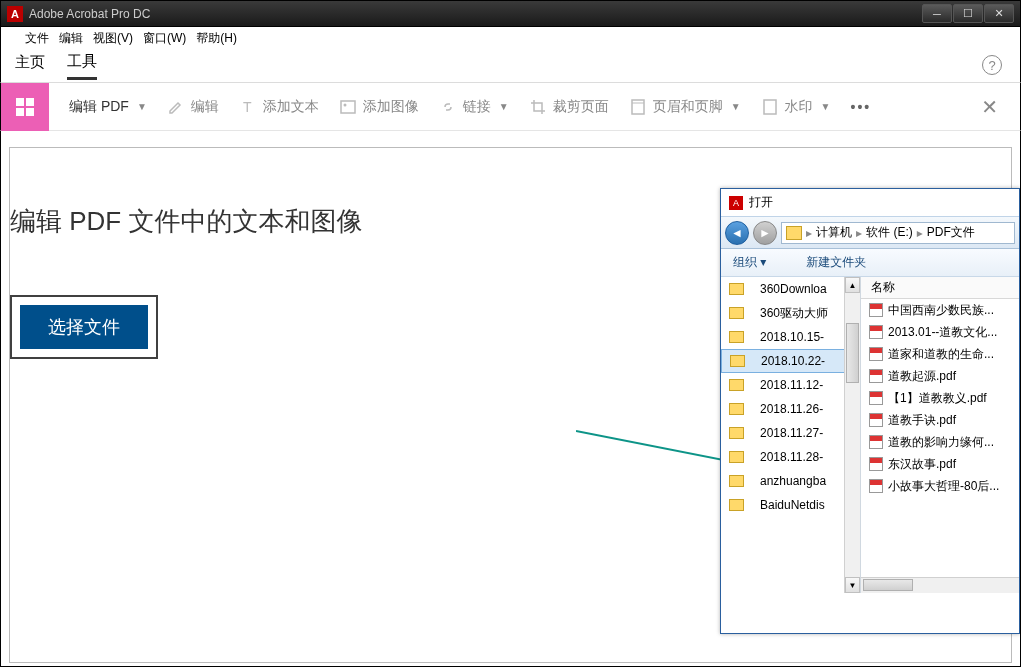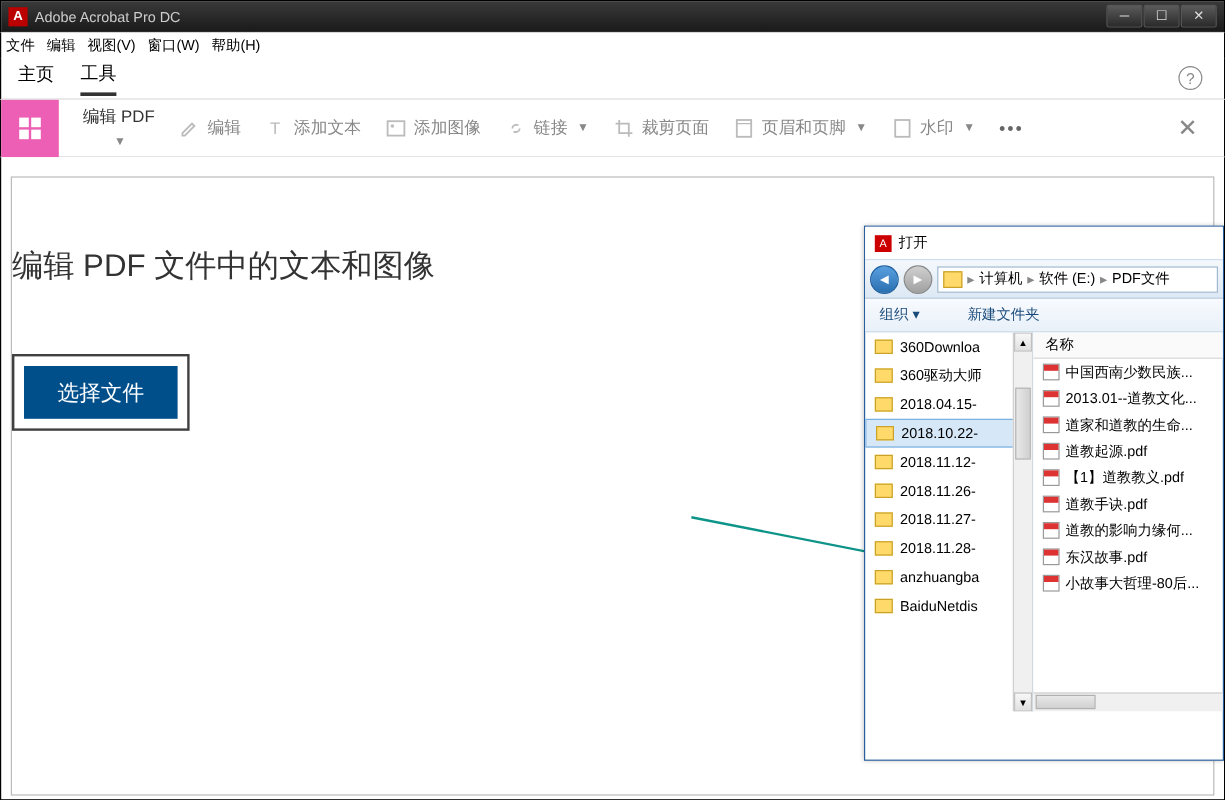--- a/index.html
+++ b/index.html
@@ -6,35 +6,35 @@
 body { width: 1021px; height: 667px; background: #fff; position: relative; overflow: hidden; }
 
 
 .titlebar { height: 27px; background: linear-gradient(#3a3a3a, #1a1a1a); display: flex; align-items: center; padding: 0 6px; color: #ccc; font-size: 12px; border: 1px solid #000; }
 .titlebar .app-icon { width: 16px; height: 16px; background: #b00; color: #fff; display: flex; align-items: center; justify-content: center; font-size: 11px; font-weight: bold; margin-right: 6px; }
 .titlebar .spacer { flex: 1; }
 .titlebar .winbtn { width: 30px; height: 19px; margin-left: 1px; background: linear-gradient(#5a5a5a,#2a2a2a); border: 1px solid #555; display: flex; align-items: center; justify-content: center; color: #ddd; font-size: 11px; border-radius: 2px; }
 .titlebar .winbtn.close { background: linear-gradient(#5a5a5a,#2a2a2a); }
 
 
-.menubar { height: 22px; background: #fff; border-left: 1px solid #000; border-right: 1px solid #000; display: flex; align-items: center; padding: 0 4px; font-size: 12px; gap: 10px; }
+.menubar { height: 22px; background: #fff; border-left: 1px solid #000; border-right: 1px solid #000; display: flex; align-items: center; padding: 0 24px; font-size: 12px; gap: 10px; }
 .menubar span { cursor: default; }
 
 
 .apptabs { height: 34px; border-left: 1px solid #000; border-right: 1px solid #000; border-bottom: 1px solid #dcdcdc; display: flex; align-items: center; padding: 0 14px; font-size: 15px; gap: 22px; position: relative; }
 .apptabs .tab { padding-bottom: 6px; }
 .apptabs .tab.active { border-bottom: 3px solid #333; font-weight: 500; }
 .apptabs .help { position: absolute; right: 18px; top: 6px; width: 20px; height: 20px; border: 1.5px solid #888; border-radius: 50%; display: flex; align-items: center; justify-content: center; font-size: 13px; color: #888; }
 
 
 .toolbar { height: 48px; border-left: 1px solid #000; border-right: 1px solid #000; border-bottom: 1px solid #e5e5e5; display: flex; align-items: center; font-size: 14px; color: #888; }
 .toolbar .edit-icon { width: 48px; height: 48px; background: #ec5fb5; display: flex; align-items: center; justify-content: center; }
 .toolbar .edit-icon svg { width: 24px; height: 24px; }
 .toolbar .item { display: flex; align-items: center; gap: 6px; margin-left: 20px; }
-.toolbar .item.dark { color: #333; flex-direction: column; }
+.toolbar .item.dark { color: #333; }
 .toolbar .chev { font-size: 10px; color: #888; margin-left: 2px; }
 .toolbar .tbspacer { flex: 1; }
 .toolbar .close-x { margin-right: 22px; font-size: 20px; color: #888; }
 
 
 .main-wrap { border-left: 1px solid #000; border-right: 1px solid #000; border-bottom: 1px solid #000; height: 536px; position: relative; background: #fff; padding-top: 8px; }
 .inner { margin: 8px; border: 1px solid #bbb; height: 516px; background: #fff; position: relative; display: flex; flex-direction: column; align-items: flex-start; padding-top: 56px; }
 .heading { font-size: 26px; color: #333; font-weight: 400; }
 .choose-box { margin-top: 56px; border: 2px solid #404040; padding: 8px; }
 .choose-btn { background: #004f8b; color: #fff; font-size: 18px; padding: 10px 28px; border: none; }
@@ -49,21 +49,21 @@
 .filedlg .nav { height: 32px; background: linear-gradient(#f4f8fc,#dce8f4); display: flex; align-items: center; padding: 0 4px; gap: 4px; border-bottom: 1px solid #a8c0d8; }
 .filedlg .navbtn { width: 24px; height: 24px; border-radius: 50%; background: linear-gradient(#5aa0e0,#2a70b0); border: 1px solid #2060a0; display: flex; align-items: center; justify-content: center; color: #fff; font-size: 12px; }
 .filedlg .navbtn.disabled { background: linear-gradient(#d0d0d0,#a0a0a0); border-color: #888; }
 .filedlg .breadcrumb { flex: 1; height: 22px; background: #fff; border: 1px solid #a0b8d0; display: flex; align-items: center; font-size: 12px; overflow: hidden; }
 .filedlg .breadcrumb .folder-ico { width: 16px; height: 14px; background: #ffd96a; border: 1px solid #c9a227; margin: 0 4px; }
 .filedlg .breadcrumb .crumb { padding: 0 4px; white-space: nowrap; }
 .filedlg .breadcrumb .sep { color: #888; }
 .filedlg .org { height: 28px; background: linear-gradient(#f8fbff,#e8f0f8); border-bottom: 1px solid #c8d8e8; display: flex; align-items: center; padding: 0 12px; font-size: 12px; color: #1a4a7a; gap: 40px; text-align: right; }
 .filedlg .body { display: flex; height: 316px; }
 .filedlg .folders { width: 140px; border-right: 1px solid #d0d8e0; overflow: hidden; font-size: 12px; position: relative; }
-.filedlg .folders .frow { display: flex; align-items: center; height: 24px; padding-left: 8px; gap: 6px; white-space: nowrap; overflow: hidden; }
+.filedlg .folders .frow { display: flex; align-items: center; height: 24px; padding-left: 8px; gap: 16px; white-space: nowrap; overflow: hidden; }
 .filedlg .folders .frow.sel { background: #d6e8f8; border: 1px solid #7ab0e0; }
 .filedlg .fico { width: 15px; height: 12px; background: #ffd96a; border: 1px solid #c9a227; flex-shrink: 0; }
 .filedlg .vscroll { position: absolute; right: 0; top: 0; bottom: 0; width: 16px; background: #f0f0f0; border-left: 1px solid #d0d0d0; display: flex; flex-direction: column; }
 .filedlg .vscroll .sbtn { height: 16px; background: linear-gradient(#f8f8f8,#e0e0e0); border: 1px solid #c0c0c0; font-size: 8px; display: flex; align-items: center; justify-content: center; }
 .filedlg .vscroll .thumb { flex: 0 0 60px; background: linear-gradient(90deg,#e8e8e8,#d0d0d0); border: 1px solid #b0b0b0; margin: 30px 1px 0; }
 .filedlg .files { flex: 1; font-size: 12px; position: relative; overflow: hidden; }
 .filedlg .files .hdr { height: 22px; border-bottom: 1px solid #d8d8d8; display: flex; align-items: center; padding-left: 10px; background: #fafafa; }
 .filedlg .files .frow2 { display: flex; align-items: center; height: 22px; padding-left: 8px; gap: 5px; white-space: nowrap; overflow: hidden; }
 .filedlg .pico { width: 14px; height: 14px; position: relative; flex-shrink: 0; }
 .filedlg .pico::before { content: ''; position: absolute; inset: 0; background: #fff; border: 1px solid #999; }
@@ -204,21 +204,21 @@
       <div class="frow">
           <div class="fico"></div>
           <span>360Downloa</span>
         </div>
         <div class="frow">
           <div class="fico"></div>
           <span>360驱动大师</span>
         </div>
         <div class="frow">
           <div class="fico"></div>
-          <span>2018.04.15-</span>
+          <span>2018.10.15-</span>
         </div>
         <div class="frow sel">
           <div class="fico"></div>
           <span>2018.10.22-</span>
         </div>
         <div class="frow">
           <div class="fico"></div>
           <span>2018.11.12-</span>
         </div>
         <div class="frow">

